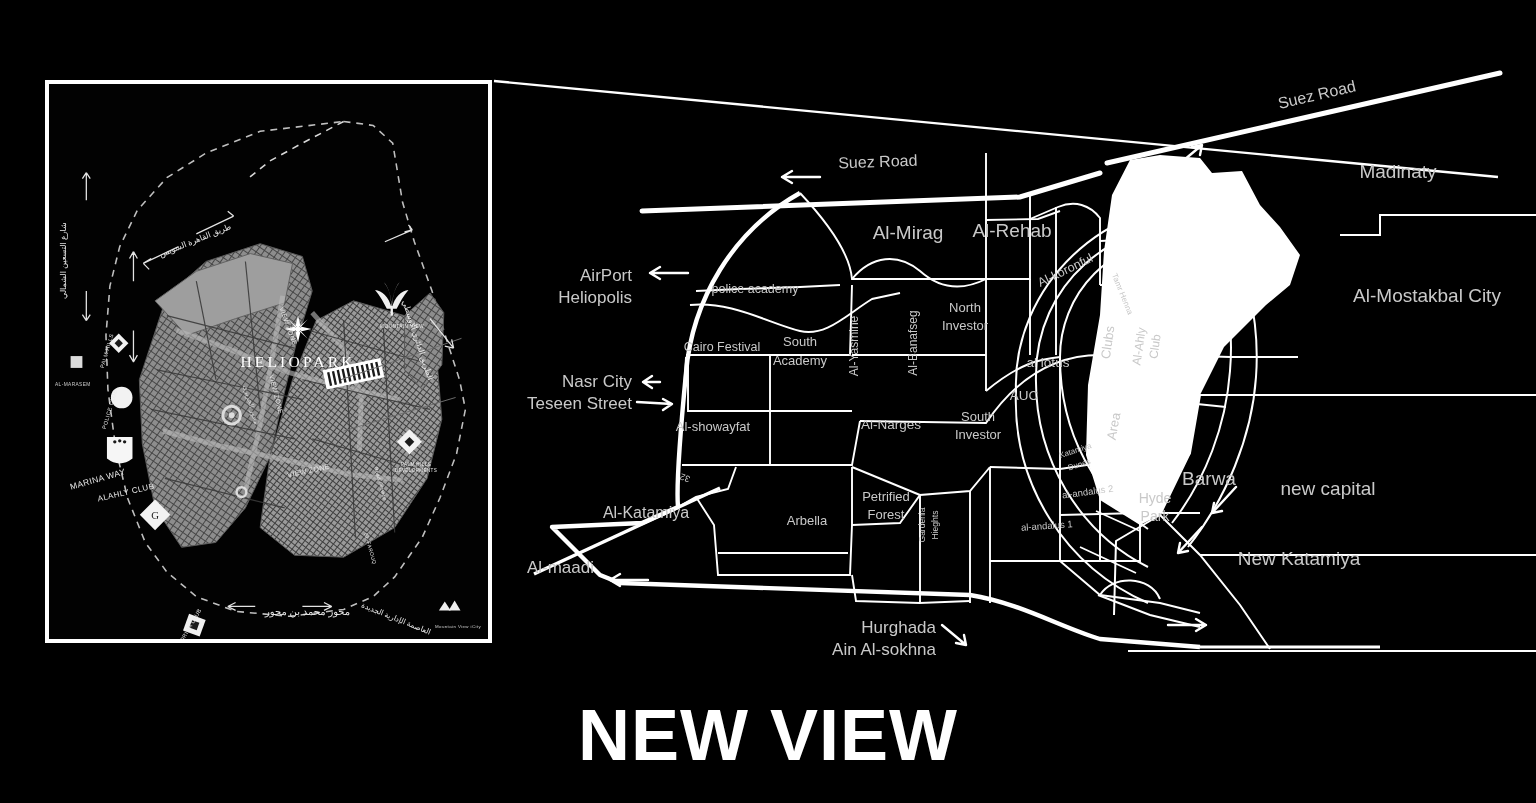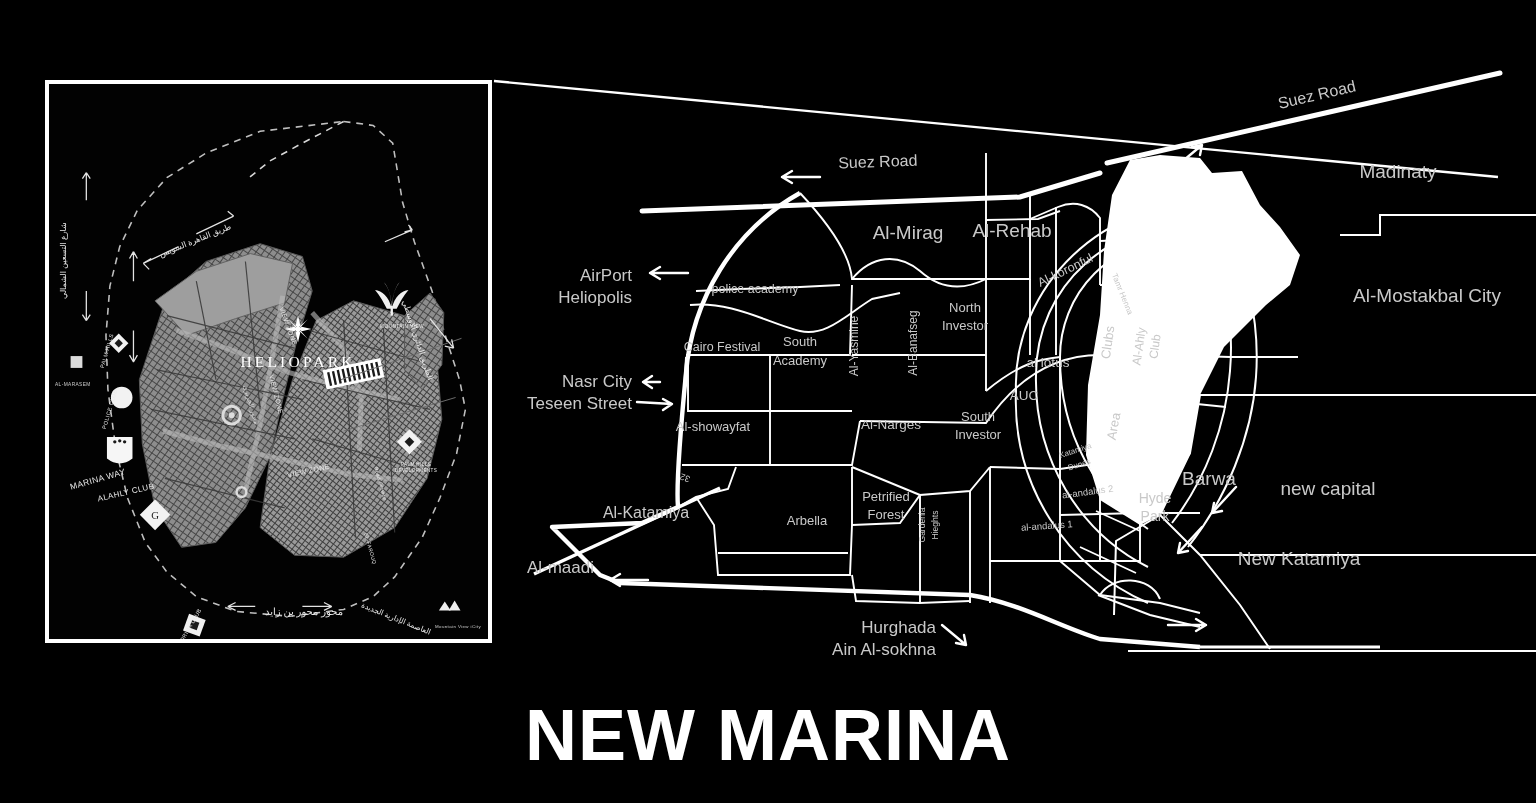--- a/index.html
+++ b/index.html
@@ -168,21 +168,21 @@
             <path d="M7 33 L16 24 L19 21 L17 23 Z"></path>
           <circle cx="20" cy="20" r="3.4"></circle>
         </g>
       </svg>
       <span class="hp-name">HELIOPARK</span>
     </div>
 
     <div class="inset-text" style="left:108px;top:152px;font-size:8px;transform:rotate(-22deg);">طريق القاهرة السويس</div>
     <div class="inset-text" style="left:10px;top:215px;font-size:8px;transform:rotate(-90deg);transform-origin:left top;">شارع التسعين الشمالي</div>
     <div class="inset-text" style="left:360px;top:215px;font-size:8px;transform:rotate(72deg);transform-origin:left top;">الطريق الدائري الاوسطي</div>
-    <div class="inset-text" style="left:216px;top:522px;font-size:10px;">محور محور بن زايد</div>
+    <div class="inset-text" style="left:216px;top:522px;font-size:10px;">محور محمد بن محور</div>
     <div class="inset-text" style="left:310px;top:530px;font-size:7.5px;transform:rotate(22deg);">العاصمة الإدارية الجديدة</div>
     <div class="inset-text" style="left:200px;top:300px;font-size:7px;transform:rotate(74deg);transform-origin:left top;opacity:.75">محور الجزيرى</div>
 
     <div class="inset-text" style="left:20px;top:390px;font-size:8.5px;transform:rotate(-16deg);">MARINA WAY</div>
     <div class="inset-text" style="left:50px;top:283px;font-size:5.5px;transform:rotate(-74deg);transform-origin:left top;">PALM HILLS</div>
     <div class="inset-text" style="left:52px;top:344px;font-size:5.5px;transform:rotate(-74deg);transform-origin:left top;">POLICE CLUB</div>
     <div class="inset-text" style="left:48px;top:404px;font-size:8px;transform:rotate(-13deg);">ALAHLY CLUB</div>
     <div class="inset-text" style="left:126px;top:562px;font-size:5.5px;transform:rotate(-60deg);transform-origin:left top;">FLORINA CLUB</div>
     <div class="inset-text" style="left:6px;top:298px;font-size:4.8px;opacity:.85;">AL-MARASEM</div>
     <div class="inset-text" style="left:331px;top:240px;font-size:4.8px;text-align:center;width:38px;">MOUNTAIN VIEW</div>
@@ -370,14 +370,14 @@
         <text x="132" y="248" font-size="17">Heliopolis</text>
         <text x="132" y="332" font-size="17">Nasr City</text>
         <text x="132" y="354" font-size="17">Teseen Street</text>
         <text x="94" y="518" font-size="17">Al-maadi</text>
         <text x="436" y="578" font-size="17">Hurghada</text>
         <text x="436" y="600" font-size="17">Ain Al-sokhna</text>
       </g>
     </svg>
   </div>
 
-  <div id="map-title">NEW MARINA</div>
+  <div id="map-title">NEW VIEW</div>
 </div>
 
 </body></html>

